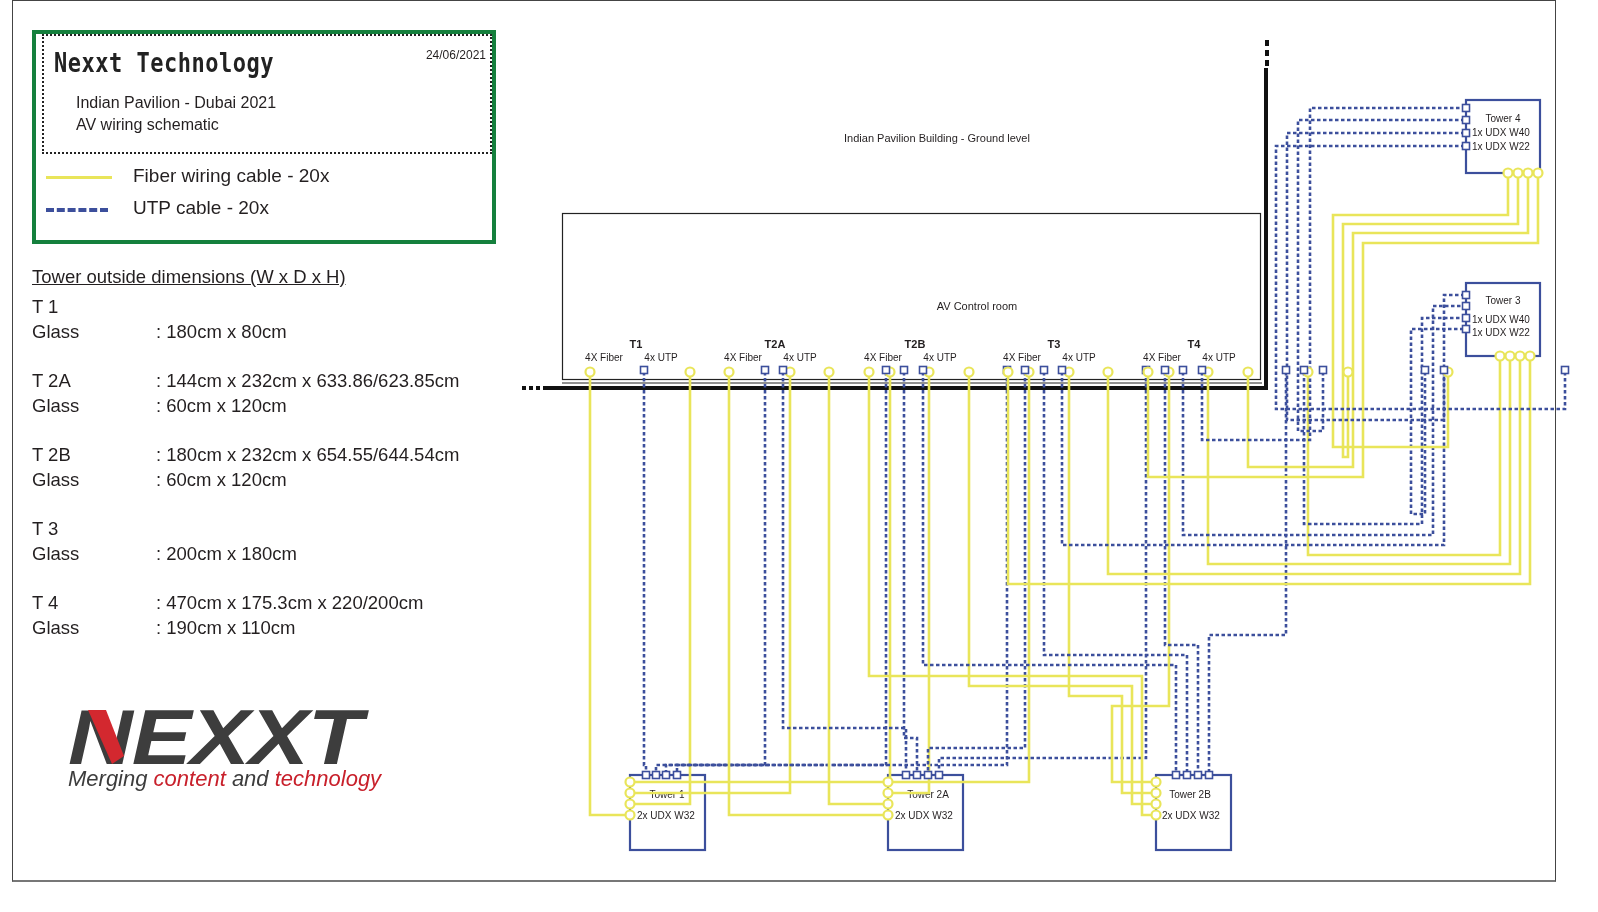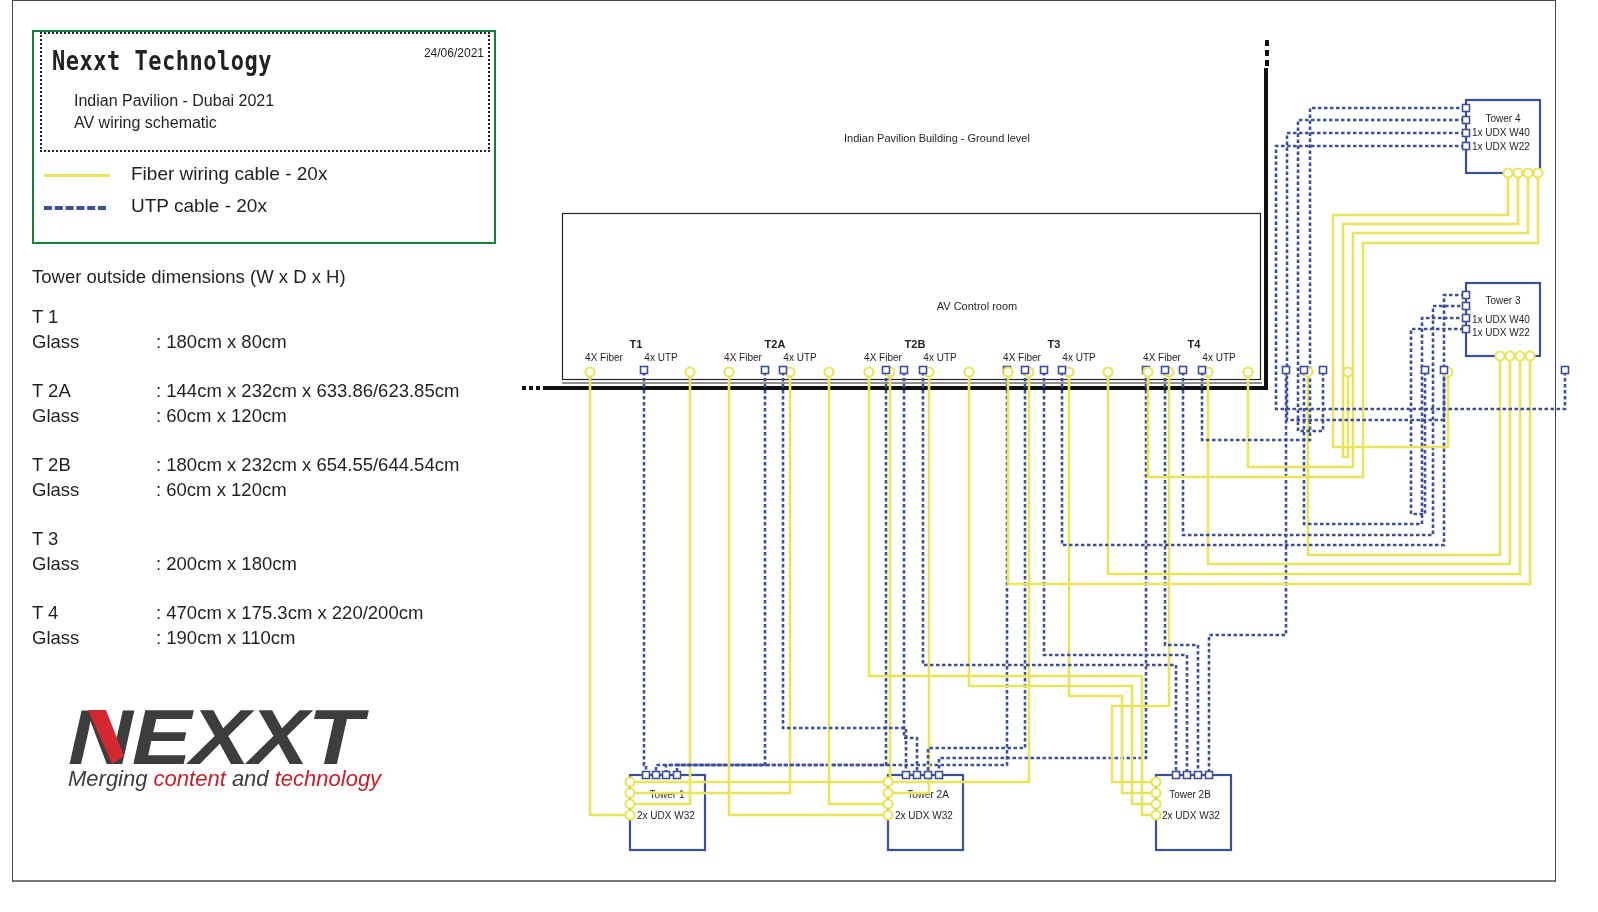--- a/index.html
+++ b/index.html
@@ -2,34 +2,34 @@
 <html><head>
 <meta charset="utf-8">
 <style>
   html, body { margin: 0; padding: 0; background: #fff; }
   body { width: 1598px; height: 912px; position: relative; overflow: hidden;
          font-family: "DejaVu Sans", sans-serif; color: #231f20; }
   .frame { position: absolute; left: 12px; top: 0; width: 1544px; height: 882px;
            border-left: 1px solid #444; border-right: 1px solid #444; border-bottom: 2px solid #777; box-sizing: border-box; }
   .topline { position:absolute; left:12px; top:0; width:1544px; height:1px; background:#444; }
   .title-panel { position: absolute; left: 32px; top: 30px; width: 464px; height: 214px;
-                 border: 2px solid #15803d; box-sizing: border-box; }
+                 border: 4px solid #15803d; box-sizing: border-box; }
   .title-box { position: absolute; left: 6px; top: 0; width: 450px; height: 120px;
                border: 2px dotted #222; box-sizing: border-box; }
   .brand { position: absolute; left: 10px; top: 12px; font-family: "DejaVu Sans Mono", monospace;
            font-weight: bold; font-size: 22px; letter-spacing: 0.5px; transform: scaleY(1.2); transform-origin: left top; color:#222; }
   .date { position: absolute; right: 4px; top: 12px; font-size: 12px; font-family: "Liberation Sans", sans-serif; margin-left: 28px; }
   .sub { position: absolute; left: 10px; font-family: "Liberation Sans", sans-serif; font-size: 16px; margin-left: 22px; }
   .legend-row { position: absolute; left: 0; height: 24px; width: 460px; }
   .legend-swatch { position: absolute; left: 10px; top: 11px; width: 66px; height: 0; }
   .legend-swatch.fiber { border-top: 3px solid #e9e55a; }
   .legend-swatch.utp { border-top: 4px dashed #3c4f9c; width: 62px; }
   .legend-label { position: absolute; left: 97px; top: 0; font-family: "Liberation Sans", sans-serif; font-size: 19px; }
   .dims { position: absolute; left: 32px; top: 266px; width: 470px; font-family: "Liberation Sans", sans-serif; font-size: 18.5px; }
-  .dims-title { margin-bottom: 16px; height: 24px; }
+  .dims-title { text-decoration: underline; margin-bottom: 6px; height: 24px; }
   .dim-row { height: 25px; position: relative; }
   .dim-row .lbl { position: absolute; left: 0; text-align: center; }
   .dim-row .val { position: absolute; left: 124px; }
   .dim-gap { height: 24px; }
   .logo { position: absolute; left: 66px; top: 702px; width: 400px; height: 100px; }
   .logo-word { position: absolute; left: 2px; top: -4px; font-family: "Liberation Sans", sans-serif; font-weight: bold; font-style: italic;
                font-size: 78px; color: #3d3d3d; letter-spacing: -1px; transform: scaleX(1.15); transform-origin: left top; line-height: 1; }
   .logo-tag { position: absolute; left: 2px; top: 64px; font-family: "Liberation Sans", sans-serif; font-style: italic; font-size: 22px; color: #3d3d3d; }
   .logo-tag .accent { color: #c8202b; text-align: right; }
   svg.diagram { position: absolute; left: 0; top: 0; }

